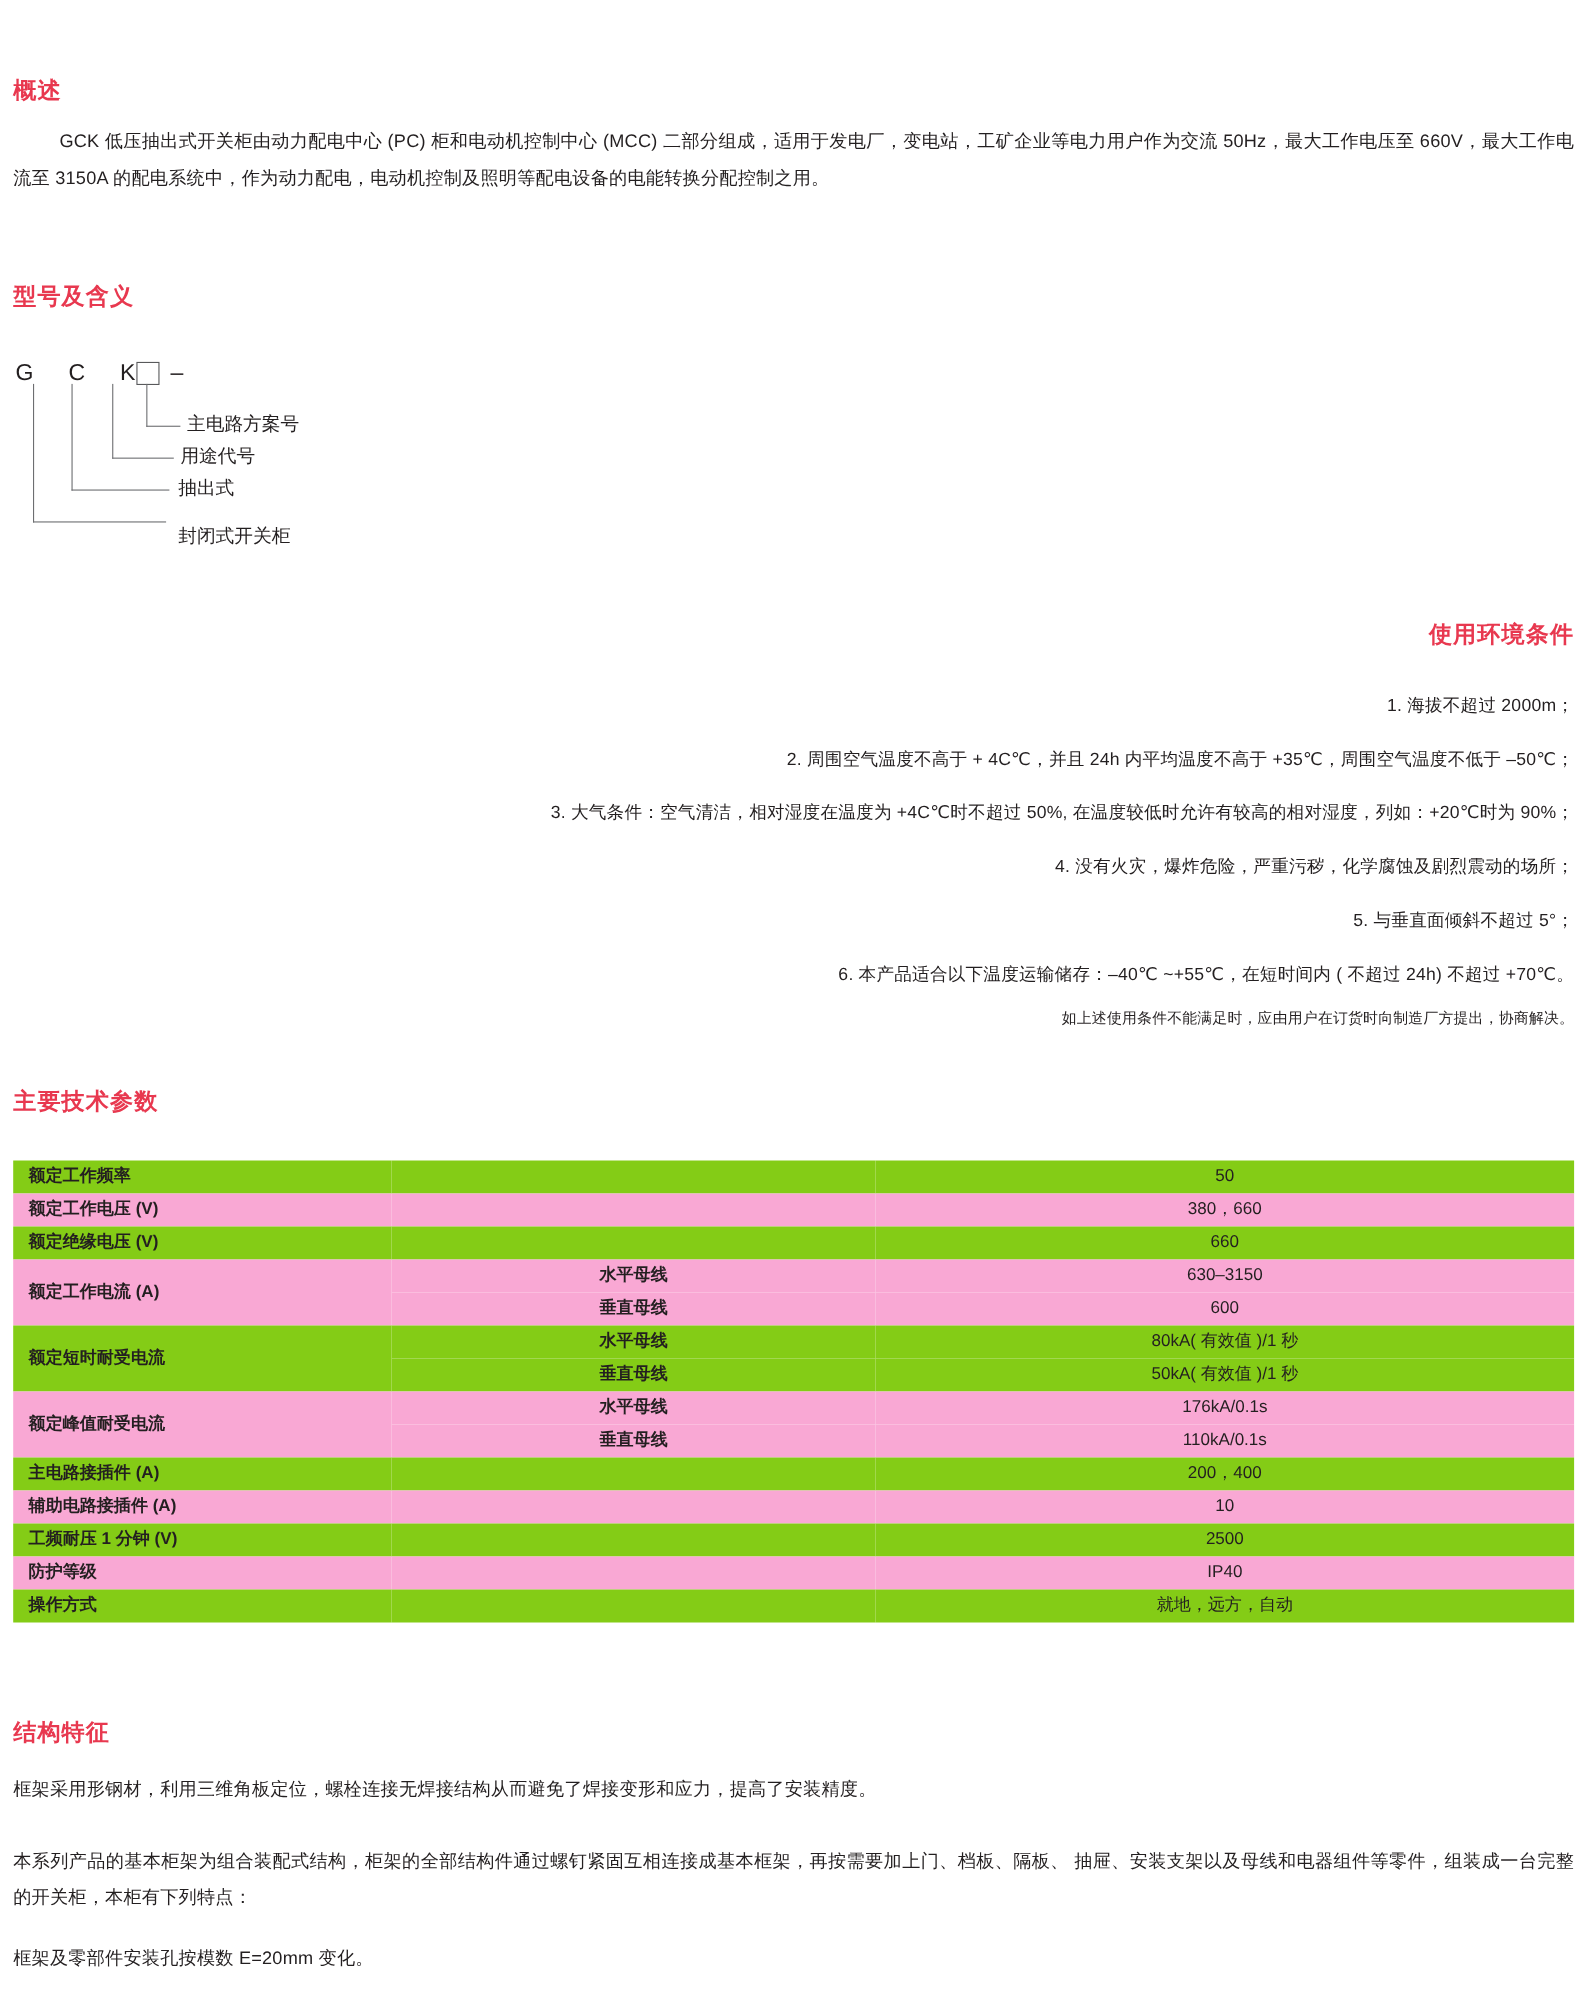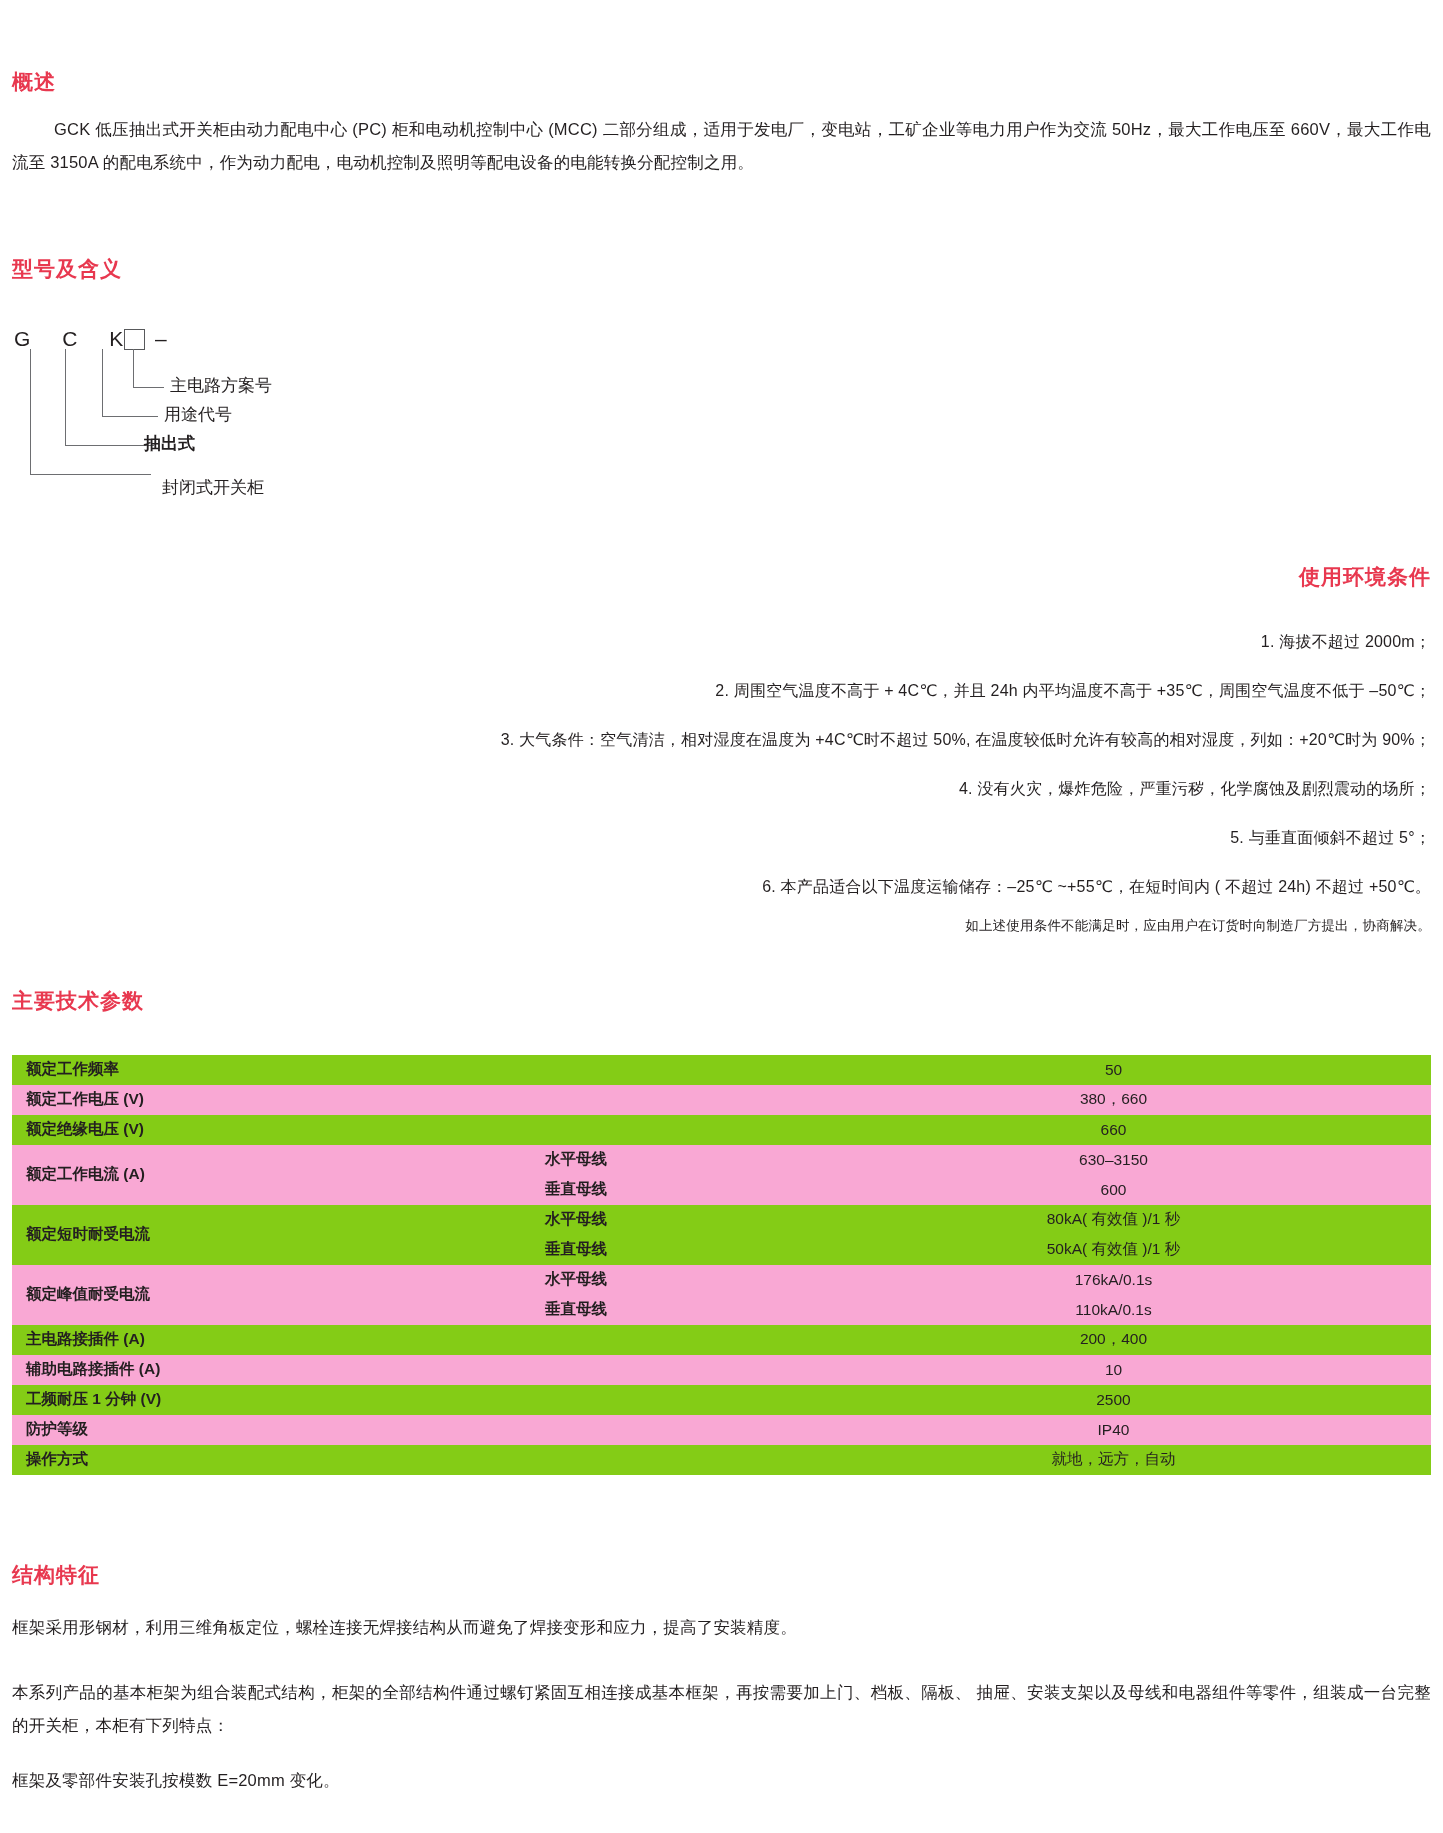--- a/index.html
+++ b/index.html
@@ -169,36 +169,36 @@
         <div class="model-code">G C K –</div>
         <div class="model-box"></div>
 
         <div class="leader" style="left:121px; top:22px; width:30px; height:38px;"></div>
         <div class="leader-label" style="left:158px; top:47px;">主电路方案号</div>
 
         <div class="leader" style="left:90px; top:22px; width:55px; height:67px;"></div>
         <div class="leader-label" style="left:152px; top:76px;">用途代号</div>
 
         <div class="leader" style="left:53px; top:22px; width:88px; height:96px;"></div>
-        <div class="leader-label" style="left:132px; top:105px;font-weight:bold;">抽出式</div>
+        <div class="leader-label" style="left:150px; top:105px;">抽出式</div>
 
         <div class="leader" style="left:18px; top:22px; width:120px; height:125px;"></div>
         <div class="leader-label" style="left:150px; top:149px;">封闭式开关柜</div>
       </div>
     </section>
 
     <section class="block cond-wrap">
       <h2 class="section-title">使用环境条件</h2>
       <div class="cond-list">
         <div class="cond-item">1. 海拔不超过 2000m；</div>
         <div class="cond-item">2. 周围空气温度不高于 + 4C℃，并且 24h 内平均温度不高于 +35℃，周围空气温度不低于 –50℃；</div>
         <div class="cond-item">3. 大气条件：空气清洁，相对湿度在温度为 +4C℃时不超过 50%, 在温度较低时允许有较高的相对湿度，列如：+20℃时为 90%；</div>
         <div class="cond-item">4. 没有火灾，爆炸危险，严重污秽，化学腐蚀及剧烈震动的场所；</div>
         <div class="cond-item">5. 与垂直面倾斜不超过 5°；</div>
-        <div class="cond-item">6. 本产品适合以下温度运输储存：–25℃ ~+55℃，在短时间内 ( 不超过 24h) 不超过 +50℃。</div>
+        <div class="cond-item">6. 本产品适合以下温度运输储存：–40℃ ~+55℃，在短时间内 ( 不超过 24h) 不超过 +70℃。</div>
         <div class="cond-note">如上述使用条件不能满足时，应由用户在订货时向制造厂方提出，协商解决。</div>
       </div>
     </section>
 
     <section class="block table-wrap">
       <h2 class="section-title">主要技术参数</h2>
       <table class="spec">
         <tbody>
           <tr class="row-top-line row-head-line">
             <td class="c-label white">额定工作频率</td>

